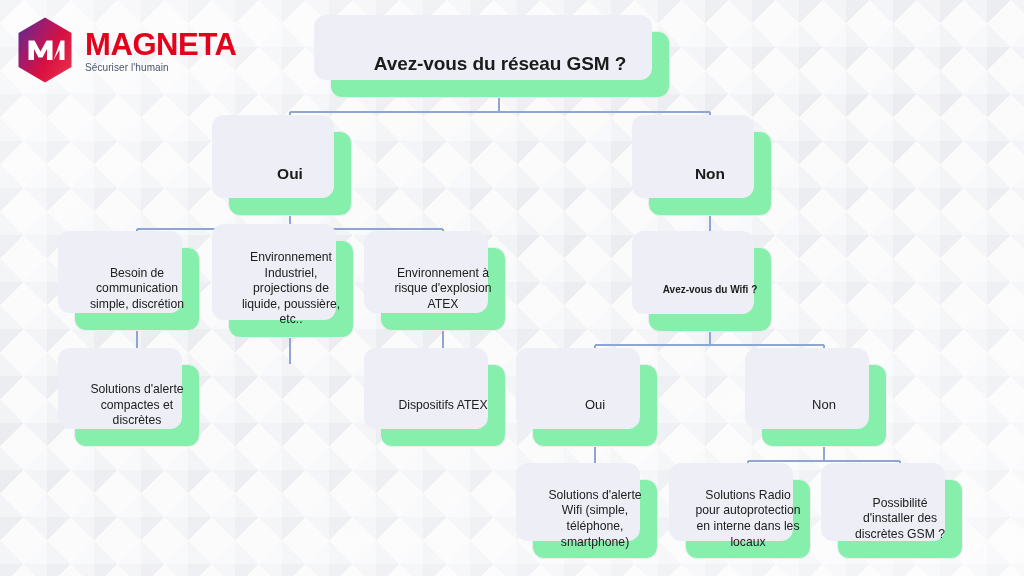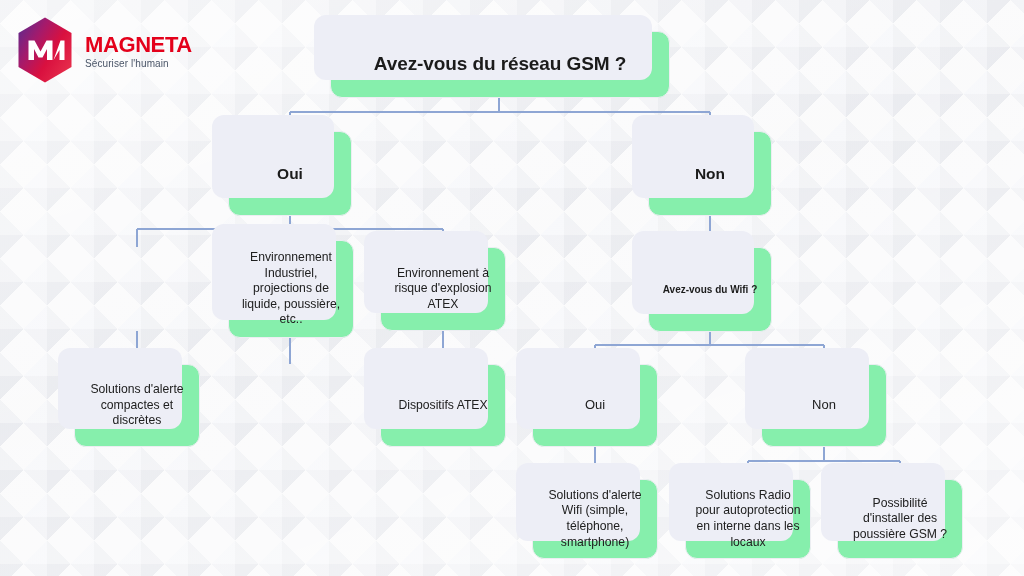--- a/index.html
+++ b/index.html
@@ -61,21 +61,21 @@
   #logo-text {
     display: flex;
     flex-direction: column;
     justify-content: center;
     line-height: 1;
     padding-top: 2px;
   }
   #logo-word {
     font-family: "Liberation Sans", sans-serif;
     font-weight: bold;
-    font-size: 22px;
+    font-size: 31px;
     letter-spacing: -0.4px;
     color: #e4011b;
     line-height: 1;
   }
   #logo-tag {
     font-family: "Liberation Sans", sans-serif;
     font-size: 10px;
     color: #4a5568;
     margin-top: 3px;
     letter-spacing: 0.1px;
@@ -216,20 +216,23 @@
   </div>
 
   <div class="node lvl2 q" style="left:228px; top:131px; width:124px; height:85px;">
     <span class="label">Oui</span>
   </div>
 
   <div class="node lvl2 q" style="left:648px; top:131px; width:124px; height:85px;">
     <span class="label">Non</span>
   </div>
 
+  <div class="node leaf" style="left:74px; top:247px; width:126px; height:84px;">
+    <span class="label">Besoin de communication simple, discrétion</span>
+  </div>
 
   <div class="node leaf" style="left:228px; top:240px; width:126px; height:98px;">
     <span class="label">Environnement Industriel, projections de liquide, poussière, etc..</span>
   </div>
 
   <div class="node leaf" style="left:380px; top:247px; width:126px; height:84px;">
     <span class="label">Environnement à risque d'explosion ATEX</span>
   </div>
 
   <div class="node qmid q" style="left:648px; top:247px; width:124px; height:85px;">
@@ -255,16 +258,16 @@
 
   <div class="node leaf" style="left:532px; top:479px; width:126px; height:80px;">
     <span class="label">Solutions d'alerte Wifi (simple, téléphone, smartphone)</span>
   </div>
 
   <div class="node leaf" style="left:685px; top:479px; width:126px; height:80px;">
     <span class="label">Solutions Radio pour autoprotection en interne dans les locaux</span>
   </div>
 
   <div class="node leaf" style="left:837px; top:479px; width:126px; height:80px;">
-    <span class="label">Possibilité d'installer des poussière GSM ?</span>
+    <span class="label">Possibilité d'installer des discrètes GSM ?</span>
   </div>
 
 </div>
 
 </body></html>

